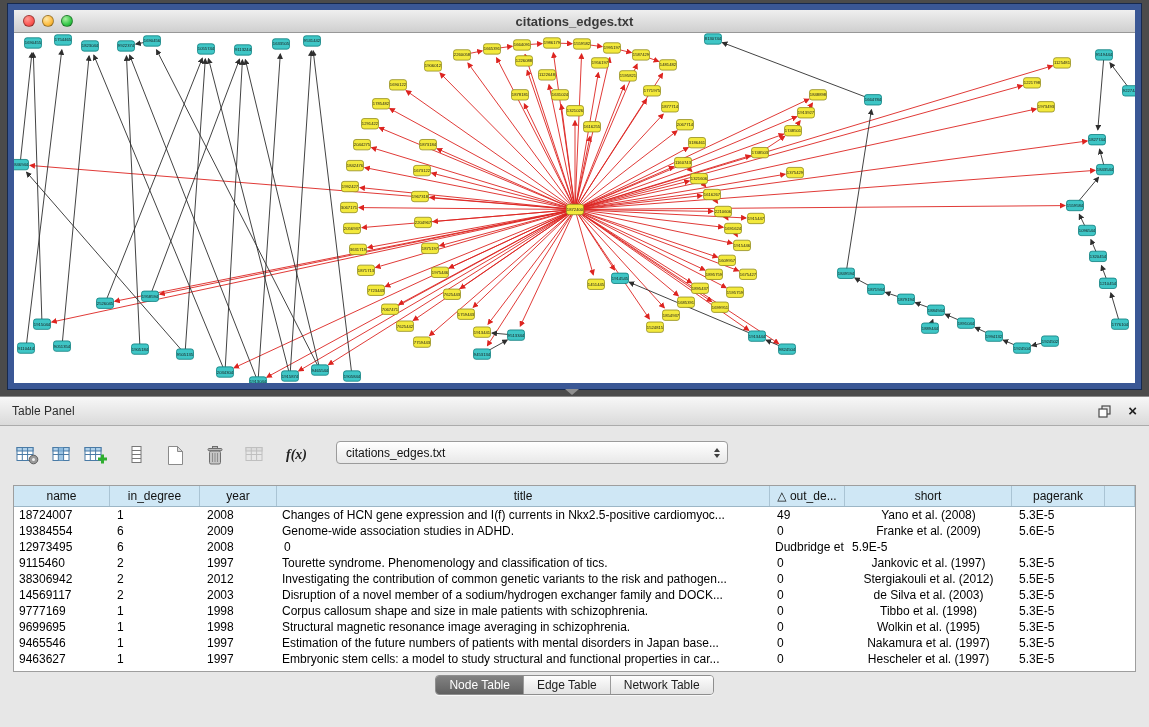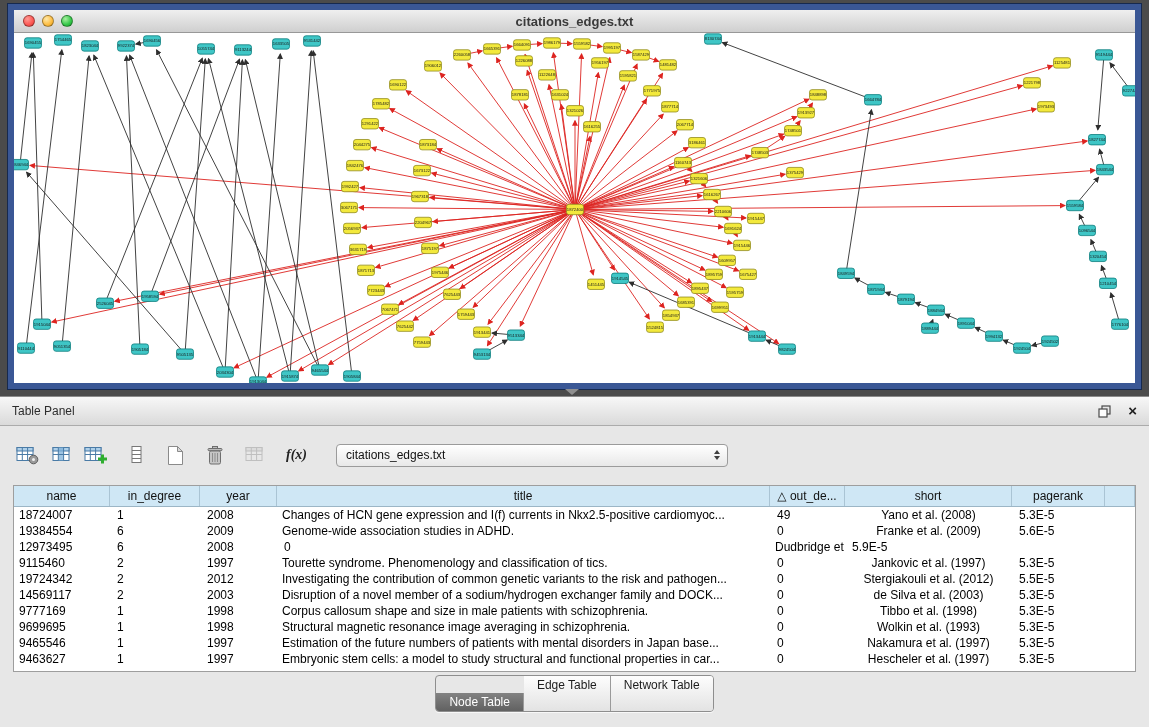--- a/index.html
+++ b/index.html
@@ -21,21 +21,21 @@
   .splitter{position:absolute;left:565px;bottom:1px;width:0;height:0;
     border-left:7px solid transparent;border-right:7px solid transparent;border-top:6px solid #8f8f8f;}
   
   .table-panel{position:absolute;left:0;top:396px;width:1149px;height:382px;background:#e7e7e7;}
   .panel-header{height:30px;box-sizing:border-box;background:linear-gradient(#f7f7f7,#dadada);
     border-top:1px solid #8a8a8a;border-bottom:1px solid #ababab;display:flex;align-items:center;padding:0 12px;}
   .panel-title{font-size:12px;color:#2d2d2d;}
   .ph-icons{margin-left:auto;display:flex;align-items:center;gap:16px;}
   .close-x{font-size:15px;font-weight:bold;color:#222;line-height:12px;cursor:default;}
   
-  .toolbar{display:flex;align-items:center;margin:15px 0 0 12px;height:28px;}
+  .toolbar{display:flex;margin:15px 0 0 12px;height:28px;}
   .tbtn{background:transparent;border:none;padding:1px 4px;margin-right:5px;display:flex;align-items:center;}
   .tbtn.gap{margin-left:6px;}
   .fx{font:italic bold 14px "Liberation Serif",serif;color:#222;}
   .combo{margin-left:20px;width:392px;height:23px;box-sizing:border-box;display:flex;align-items:center;
     border:1px solid #9b9b9b;border-radius:4px;background:linear-gradient(#ffffff,#e8e8e8);
     box-shadow:inset 0 1px 0 #fff;padding-left:9px;font-size:12px;color:#111;}
   .combo-arrows{margin-left:auto;margin-right:7px;display:flex;flex-direction:column;gap:2px;}
   .arr-up{width:0;height:0;border-left:3.5px solid transparent;border-right:3.5px solid transparent;border-bottom:4.5px solid #3f3f3f;}
   .arr-dn{width:0;height:0;border-left:3.5px solid transparent;border-right:3.5px solid transparent;border-top:4.5px solid #3f3f3f;}
   
@@ -49,21 +49,21 @@
   .td{box-sizing:border-box;padding:0 5px;white-space:nowrap;overflow:hidden;}
   .td.c1,.td.c2,.td.c4,.td.c6{padding-left:7px;}
   .td.c5{text-align:center;}
   
   .tabs{position:absolute;top:279px;left:0;width:100%;display:flex;justify-content:center;}
   .tabgroup{display:flex;border:1px solid #8e8e8e;border-radius:4px;overflow:hidden;
     box-shadow:0 1px 0 rgba(255,255,255,.7);}
   .tab{padding:2px 13px;font-size:12px;color:#1d1d1d;background:linear-gradient(#fdfdfd,#e3e3e3);
     border-right:1px solid #9a9a9a;}
   .tab:last-child{border-right:none;}
-  .tab.selected{background:linear-gradient(#828282,#616161);color:#fff;margin-top:17px;}
+  .tab.selected{background:linear-gradient(#828282,#616161);color:#fff;}
   
   .statusbar{position:absolute;bottom:12px;left:0;width:100%;height:21px;box-sizing:border-box;
     background:linear-gradient(#f0f0f0,#d9d9d9);border-top:1px solid #b4b4b4;
     display:flex;align-items:center;justify-content:flex-end;padding-right:10px;gap:6px;
     font-size:11px;color:#333;}
   .memdot{width:11px;height:11px;border-radius:50%;box-sizing:border-box;border:1px solid #2c7a2c;
     background:radial-gradient(circle at 35% 30%,#c4f8bc,#3fc93c 60%,#1e9a1e);}
 </style>
 </head>
 <body>
@@ -838,21 +838,21 @@
           <div class="td c0">9115460</div>
           <div class="td c1">2</div>
           <div class="td c2">1997</div>
           <div class="td c3">Tourette syndrome. Phenomenology and classification of tics.</div>
           <div class="td c4">0</div>
           <div class="td c5">Jankovic et al. (1997)</div>
           <div class="td c6">5.3E-5</div>
           <div class="td"></div>
         </div>
         <div class="trow">
-          <div class="td c0">19724342</div>
+          <div class="td c0">38306942</div>
           <div class="td c1">2</div>
           <div class="td c2">2012</div>
           <div class="td c3">Investigating the contribution of common genetic variants to the risk and pathogen...</div>
           <div class="td c4">0</div>
           <div class="td c5">Stergiakouli et al. (2012)</div>
           <div class="td c6">5.5E-5</div>
           <div class="td"></div>
         </div>
         <div class="trow">
           <div class="td c0">14569117</div>
@@ -873,21 +873,21 @@
           <div class="td c5">Tibbo et al. (1998)</div>
           <div class="td c6">5.3E-5</div>
           <div class="td"></div>
         </div>
         <div class="trow">
           <div class="td c0">9699695</div>
           <div class="td c1">1</div>
           <div class="td c2">1998</div>
           <div class="td c3">Structural magnetic resonance image averaging in schizophrenia.</div>
           <div class="td c4">0</div>
-          <div class="td c5">Wolkin et al. (1993)</div>
+          <div class="td c5">Wolkin et al. (1995)</div>
           <div class="td c6">5.3E-5</div>
           <div class="td"></div>
         </div>
         <div class="trow">
           <div class="td c0">9465546</div>
           <div class="td c1">1</div>
           <div class="td c2">1997</div>
           <div class="td c3">Estimation of the future numbers of patients with mental disorders in Japan base...</div>
           <div class="td c4">0</div>
           <div class="td c5">Nakamura et al. (1997)</div>

